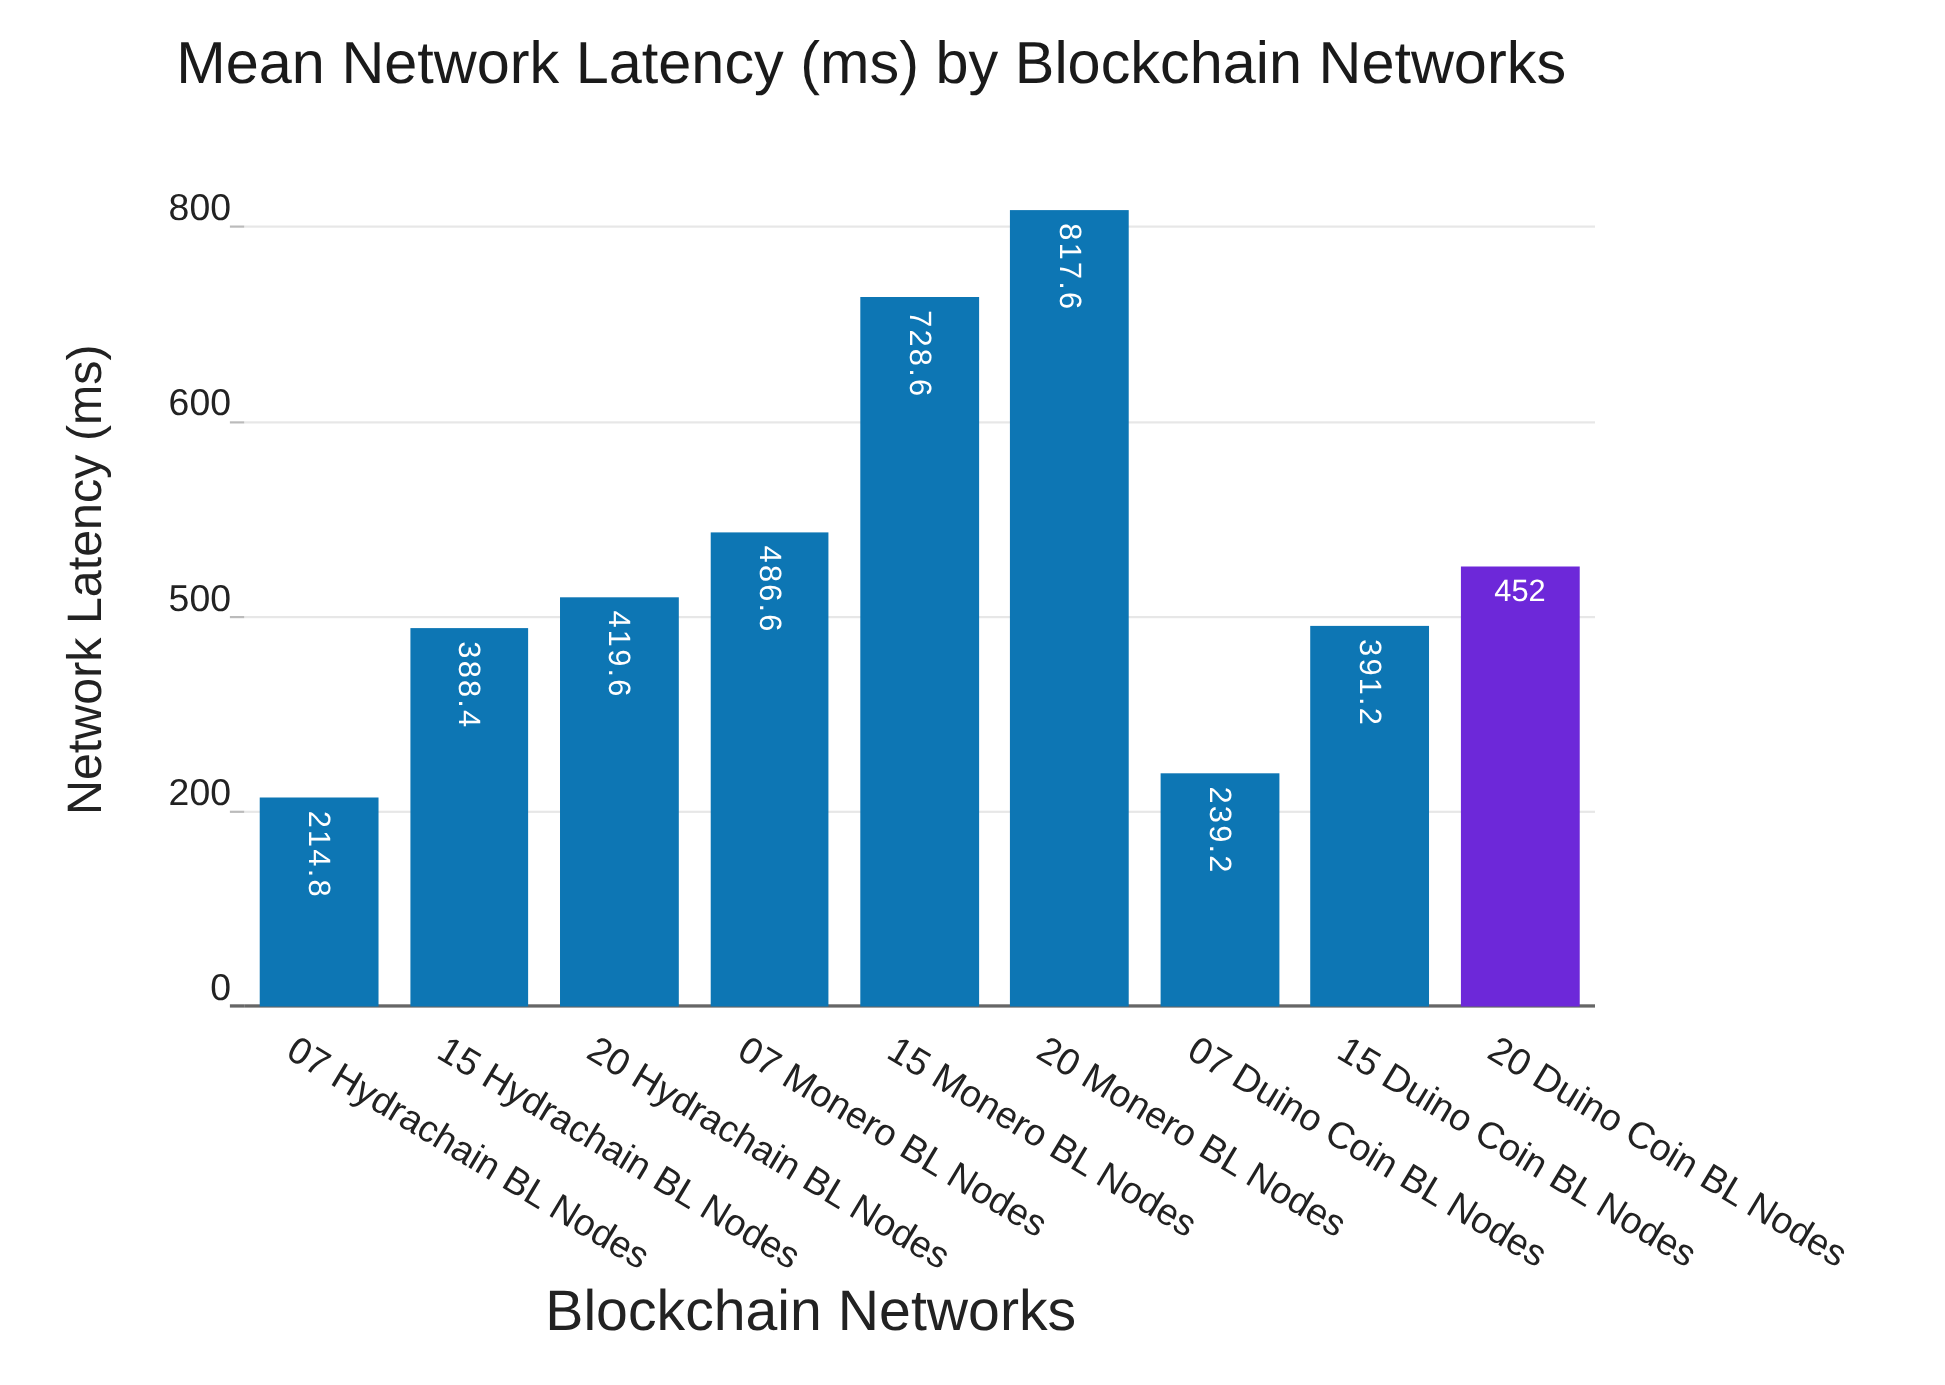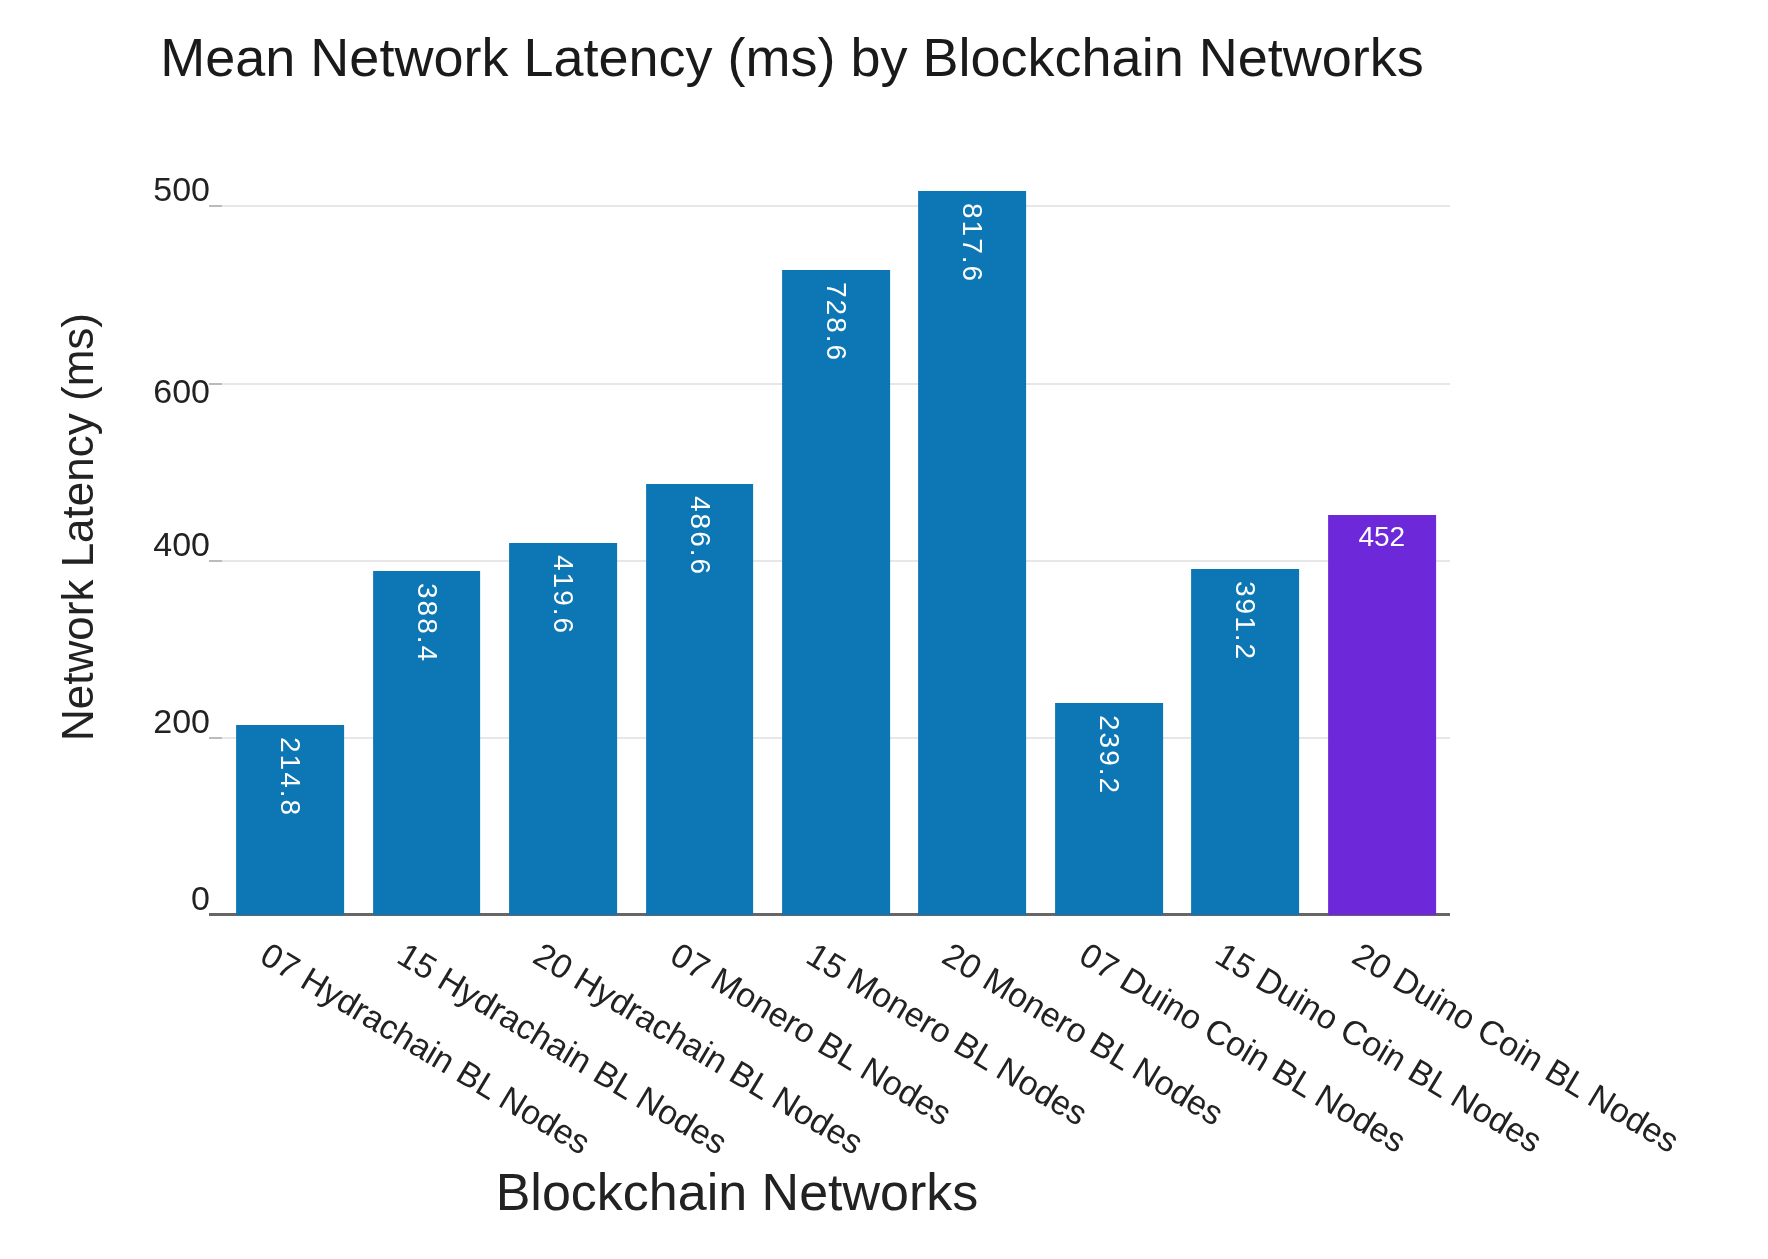--- a/index.html
+++ b/index.html
@@ -134,25 +134,25 @@
           <div class="bar" style="height: 51.6571%; background: #6d28d9;">
             <div class="bar-value horizontal">452</div>
           </div>
         </div>
       </div>
   <div class="ytick-mark zero" style="bottom: -1px;"></div>
       <div class="ytick-label" style="bottom: -17px;">0</div>
       <div class="ytick-mark" style="bottom: 176.143px;"></div>
       <div class="ytick-label" style="bottom: 160.143px; margin-top: 40px;">200</div>
       <div class="ytick-mark" style="bottom: 353.286px;"></div>
-      <div class="ytick-label" style="bottom: 337.286px;">400</div>
+      <div class="ytick-label" style="bottom: 337.286px;">500</div>
       <div class="ytick-mark" style="bottom: 530.429px;"></div>
-      <div class="ytick-label" style="bottom: 490px;">600</div>
+      <div class="ytick-label" style="bottom: 515px;">600</div>
       <div class="ytick-mark" style="bottom: 707.571px;"></div>
-      <div class="ytick-label" style="bottom: 691.571px;">500</div>
+      <div class="ytick-label" style="bottom: 691.571px;">800</div>
     </div>
 
   <div class="x-axis-title">Blockchain Networks</div>
 <div class="xtick-label" style="left: 274.222px; transform: rotate(31deg);">07 Hydrachain BL Nodes</div>
     <div class="xtick-label" style="left: 410.667px; transform: rotate(31deg);">15 Hydrachain BL Nodes</div>
     <div class="xtick-label" style="left: 547.111px; transform: rotate(31deg);">20 Hydrachain BL Nodes</div>
     <div class="xtick-label" style="left: 683.556px; transform: rotate(31deg);">07 Monero BL Nodes</div>
     <div class="xtick-label" style="left: 820px; transform: rotate(31deg);">15 Monero BL Nodes</div>
     <div class="xtick-label" style="left: 956.444px; transform: rotate(31deg);">20 Monero BL Nodes</div>
     <div class="xtick-label" style="left: 1092.89px; transform: rotate(31deg);">07 Duino Coin BL Nodes</div>

